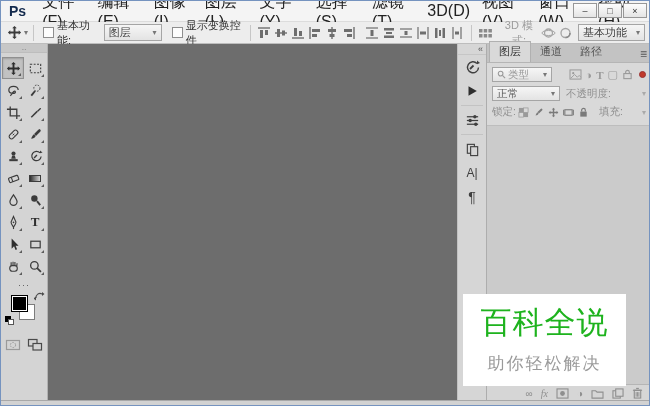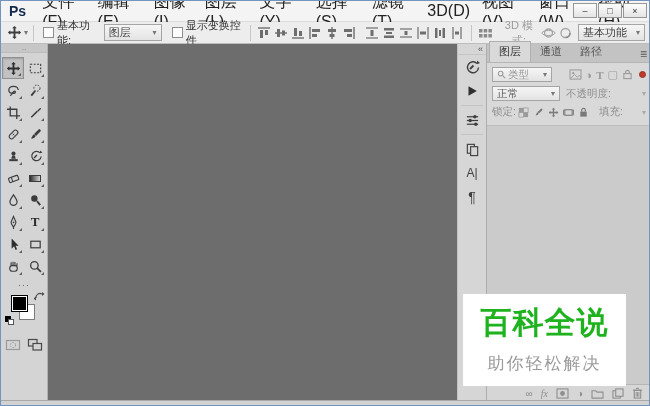--- a/index.html
+++ b/index.html
@@ -65,21 +65,21 @@
   .reddot { width:7px; height:7px; border-radius:50%; background:#c0392b; margin-left:4px; border:1px solid #933; }
   .pcontent { flex:1; background:#cbcbcb; border-top:1px solid #bdbdbd; }
   .pbottom { height:17px; background:#d6d6d6; border-top:1px solid #b5b5b5; display:flex; align-items:center; justify-content:flex-end; gap:8px; padding-right:8px; color:#8f8f8f; }
   .pb-txt { font-size:10px; color:#8f8f8f; }
 
   
   .bottom-edge { position:absolute; left:0; bottom:0; width:100%; height:5px; background:#d2d2d2; border-top:1px solid #a8a8a8; }
 
   
   .watermark { position:absolute; left:462px; top:293px; width:163px; height:92px; background:#ffffff; display:flex; flex-direction:column; align-items:center; justify-content:center; z-index:5; }
-  .wm-title { font-size:31px; font-weight:bold; color:#1eb31e; line-height:1.15; letter-spacing:1px; }
+  .wm-title { font-size:31px; font-weight:normal; color:#1eb31e; line-height:1.15; letter-spacing:1px; }
   .wm-sub { font-size:17px; color:#9a9a9a; letter-spacing:2px; margin-top:12px; }
 
   svg { display:block; }
 </style>
 </head>
 <body>
 
 <div class="window">
 
   <div class="menubar">

